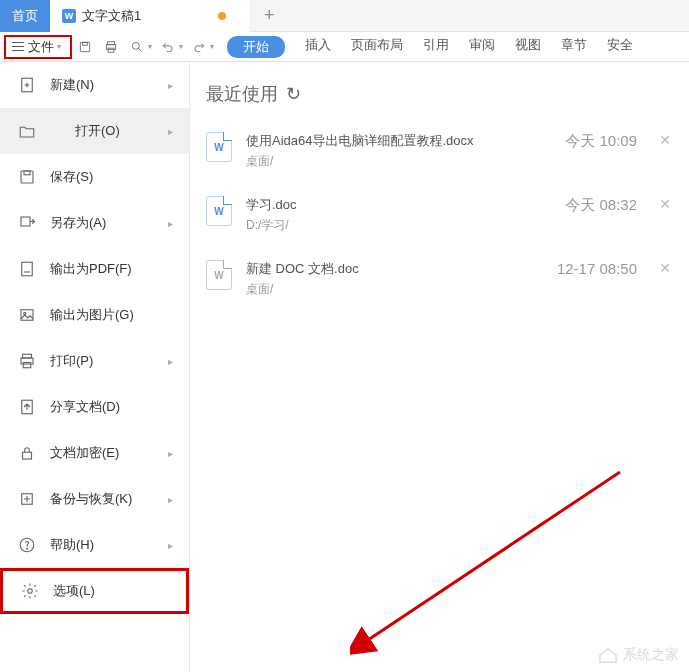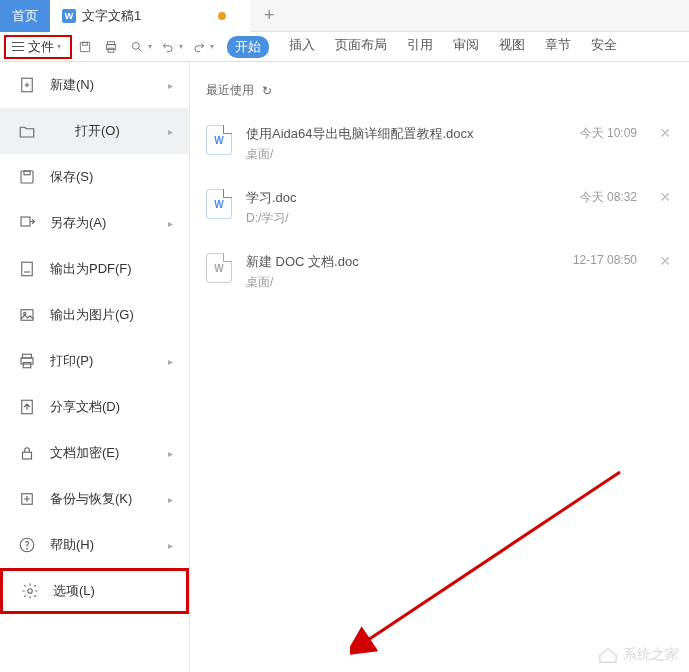--- a/index.html
+++ b/index.html
@@ -18,41 +18,41 @@
     .file-menu-btn .hamburger { display: inline-block; width: 12px; height: 10px; position: relative; margin-right: 4px; }
     .file-menu-btn .hamburger::before, .file-menu-btn .hamburger::after, .file-menu-btn .hamburger span { content: ''; position: absolute; left: 0; width: 100%; height: 1px; background: #555; }
     .file-menu-btn .hamburger::before { top: 0; }
     .file-menu-btn .hamburger span { top: 4px; }
     .file-menu-btn .hamburger::after { top: 8px; }
     .tb-icon { width: 20px; height: 20px; margin: 0 3px; display: flex; align-items: center; justify-content: center; color: #666; cursor: pointer; }
     .tb-icon svg { width: 14px; height: 14px; }
     .chevron { font-size: 8px; color: #999; margin-left: -2px; margin-right: 3px; }
     .ribbon-tabs { display: flex; margin-left: 10px; gap: 20px; }
     .ribbon-tab { font-size: 13px; color: #555; cursor: pointer; }
-    .ribbon-tab.active { background: #4a90e2; color: #fff; padding: 2px 8px; border-radius: 10px; }
+    .ribbon-tab.active { background: #4a90e2; color: #fff; padding: 2px 16px; border-radius: 10px; }
     
     .main { display: flex; height: calc(672px - 62px); }
     .sidebar { width: 190px; border-right: 1px solid #e8e8e8; background: #fff; }
     .side-item { height: 46px; display: flex; align-items: center; padding: 0 18px; cursor: pointer; position: relative; }
     .side-item.active-open { background: #eef0f2; gap: 25px; }
     .side-item .side-icon { width: 18px; height: 18px; margin-right: 14px; color: #666; display: flex; align-items: center; justify-content: center; }
     .side-item .side-icon svg { width: 18px; height: 18px; }
     .side-item .rarrow { position: absolute; right: 16px; color: #aaa; font-size: 10px; }
     .side-item.highlight { border: 3px solid #d00000; box-sizing: border-box; text-align: right; }
     
     .content { flex: 1; padding: 20px 16px; position: relative; }
-    .recent-header { font-size: 12px; color: #666; display: flex; align-items: center; gap: 8px; margin-bottom: 18px; }
+    .recent-header { font-size: 18px; color: #666; display: flex; align-items: center; gap: 8px; margin-bottom: 18px; }
     .file-row { display: flex; align-items: flex-start; padding: 8px 0 18px 0; }
     .file-icon { width: 26px; height: 30px; margin-right: 14px; border: 1px solid #bcd4f0; border-radius: 3px; display: flex; align-items: center; justify-content: center; color: #4a90e2; font-size: 10px; font-weight: bold; position: relative; }
     .file-icon.gray { border-color: #ccc; color: #aaa; }
     .file-icon::before { content: ''; position: absolute; top: -1px; right: -1px; width: 8px; height: 8px; background: #fff; border-left: 1px solid currentColor; border-bottom: 1px solid currentColor; }
     .file-info { flex: 1; }
     .file-name { color: #555; margin-bottom: 3px; font-size: 13px; }
     .file-path { color: #999; font-size: 12px; }
-    .file-time { color: #999; font-size: 12px; margin-right: 20px; }
+    .file-time { color: #999; font-size: 15px; margin-right: 20px; }
     .file-close { color: #bbb; font-size: 14px; cursor: pointer; width: 16px; text-align: center; }
     
     .red-arrow { position: absolute; left: 160px; top: 400px; pointer-events: none; }
     .watermark { position: absolute; right: 10px; bottom: 8px; color: rgba(180,180,180,0.5); font-size: 14px; display: flex; align-items: center; gap: 4px; }
   </style>
 </head>
 <body>
 
 <div class="tabbar">
   <div class="tab home">首页</div>

